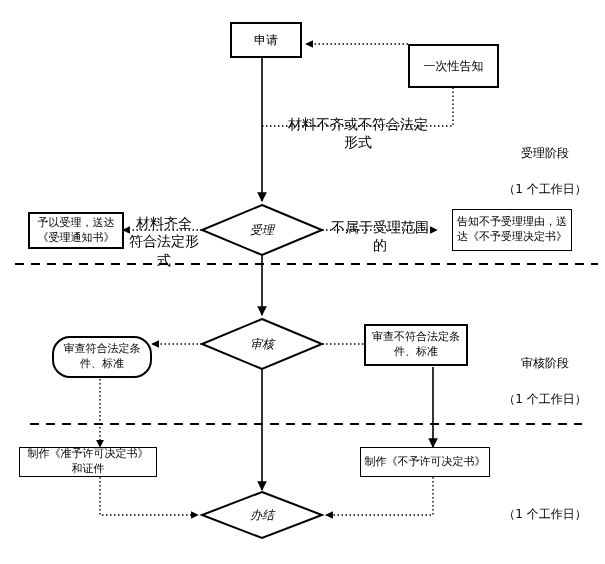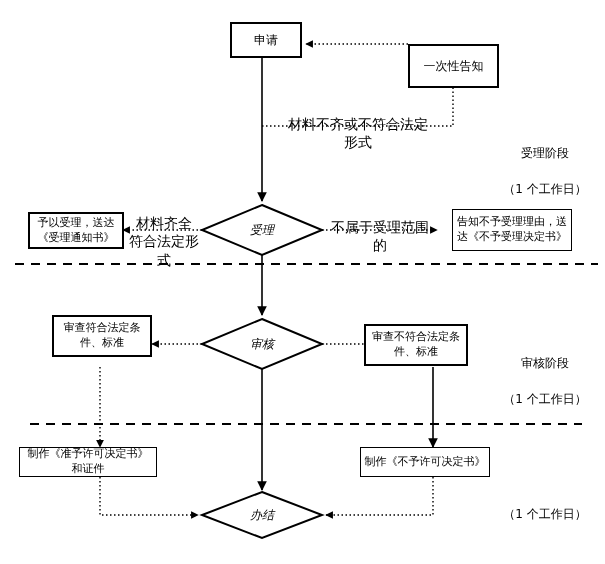--- a/index.html
+++ b/index.html
@@ -132,21 +132,21 @@
 <div class="node box" style="left:28px; top:212px; width:96px; height:37px;">
   <span>予以受理，送达
 《受理通知书》</span>
 </div>
 
 <div class="node box thin" style="left:438px; top:209px; width:120px; height:42px;margin-left:14px;">
   <span>告知不予受理理由，送
 达《不予受理决定书》</span>
 </div>
 
-<div class="node box" style="left:52px; top:315px; width:100px; height:42px;">
+<div class="node box" style="left:52px; top:336px; width:100px; height:42px;border-radius:18px;">
   <span>审查符合法定条
 件、标准</span>
 </div>
 
 <div class="node box" style="left:364px; top:324px; width:104px; height:42px;">
   <span>审查不符合法定条
 件、标准</span>
 </div>
 
 <div class="node box thin" style="left:19px; top:447px; width:138px; height:30px;">

